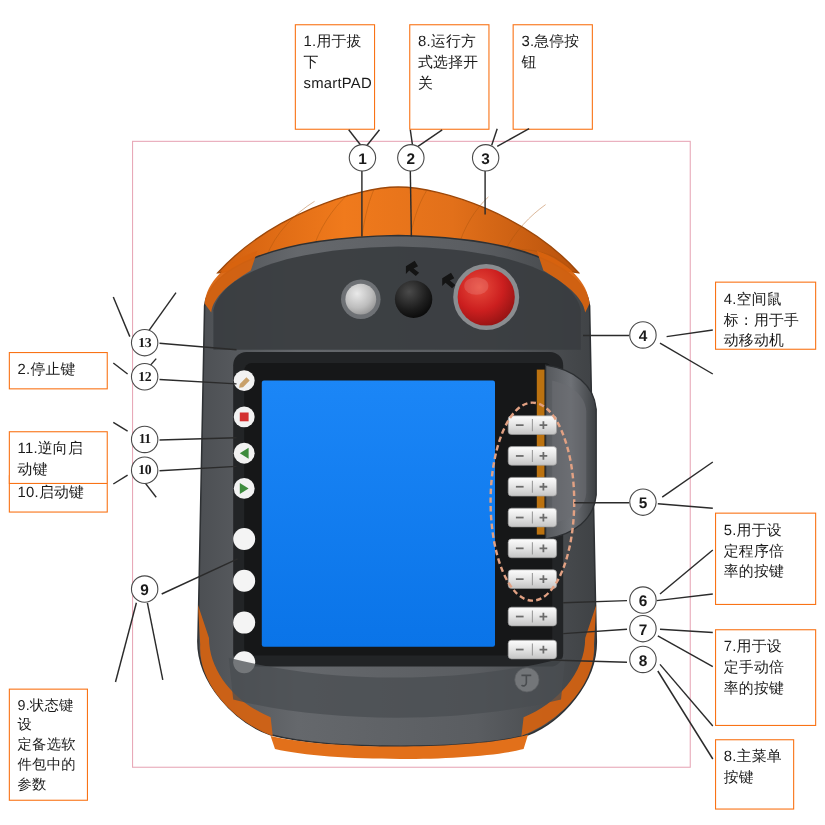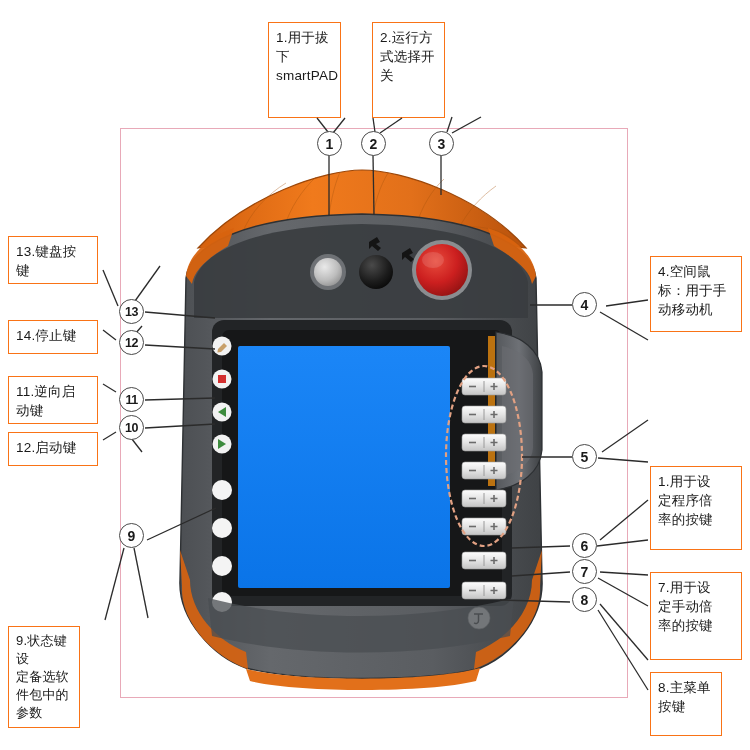--- a/index.html
+++ b/index.html
@@ -28,21 +28,21 @@
   .callout.small{font-size:13px;line-height:18px;}
 
   
   .marker{
     position:absolute;width:25px;height:25px;border-radius:50%;
     border:1.6px solid #4a4a4a;background:#ffffff;
     color:#1a1a1a;font-size:14px;font-weight:bold;
     display:flex;align-items:center;justify-content:center;
     box-sizing:border-box;z-index:30;
   }
-  .marker.m2d{font-size:12.5px;letter-spacing:-.5px;}
+  .marker.m2d{font-size:12.5px;letter-spacing:-.5px;font-family:Liberation Serif, serif;}
 
   
   svg.leaders{position:absolute;left:0;top:0;width:750px;height:750px;
     pointer-events:none;z-index:20;}
 
   
   #device{position:absolute;left:150px;top:150px;width:420px;height:540px;z-index:10;}
 </style>
 </head>
 <body>
@@ -292,35 +292,39 @@
   <div class="marker m2d" style="left:119px;top:330px">12</div>
   <div class="marker m2d" style="left:119px;top:299px">13</div>
 
   <div class="callout" style="left:268px;top:22px;width:73px;height:96px">
     <div>1.用于拔</div>
     <div>下</div>
     <div>smartPAD</div>
   </div>
 
   <div class="callout" style="left:372px;top:22px;width:73px;height:96px">
-    <div>2.运行方</div>
+    <div>8.运行方</div>
     <div>式选择开</div>
     <div>关</div>
   </div>
 
-
-  <div class="callout" style="left:650px;top:256px;width:92px;height:76px">
+  <div class="callout" style="left:466px;top:22px;width:73px;height:96px">
+    <div>3.急停按</div>
+    <div>钮</div>
+  </div>
+
+  <div class="callout" style="left:650px;top:256px;width:92px;height:62px">
     <div>4.空间鼠</div>
     <div>标：用于手</div>
     <div>动移动机</div>
   </div>
 
 
   <div class="callout" style="left:650px;top:466px;width:92px;height:84px">
-    <div>1.用于设</div>
+    <div>5.用于设</div>
     <div>定程序倍</div>
     <div>率的按键</div>
   </div>
 
   <div class="callout" style="left:650px;top:572px;width:92px;height:88px">
     <div>7.用于设</div>
     <div>定手动倍</div>
     <div>率的按键</div>
   </div>
 
@@ -330,30 +334,26 @@
   </div>
 
   <div class="callout small" style="left:8px;top:626px;width:72px;height:102px">
     <div>9.状态键设</div>
     <div>定备选软</div>
     <div>件包中的</div>
     <div>参数</div>
   </div>
 
   <div class="callout" style="left:8px;top:432px;width:90px;height:34px">
-    <div>12.启动键</div>
-  </div>
-
-  <div class="callout" style="left:8px;top:376px;width:90px;height:48px">
+    <div>10.启动键</div>
+  </div>
+
+  <div class="callout" style="left:8px;top:392px;width:90px;height:48px">
     <div>11.逆向启</div>
     <div>动键</div>
   </div>
 
   <div class="callout" style="left:8px;top:320px;width:90px;height:34px">
-    <div>14.停止键</div>
-  </div>
-
-  <div class="callout" style="left:8px;top:236px;width:90px;height:48px">
-    <div>13.键盘按</div>
-    <div>键</div>
-  </div>
+    <div>2.停止键</div>
+  </div>
+
 
 </div>
 
 </body></html>

